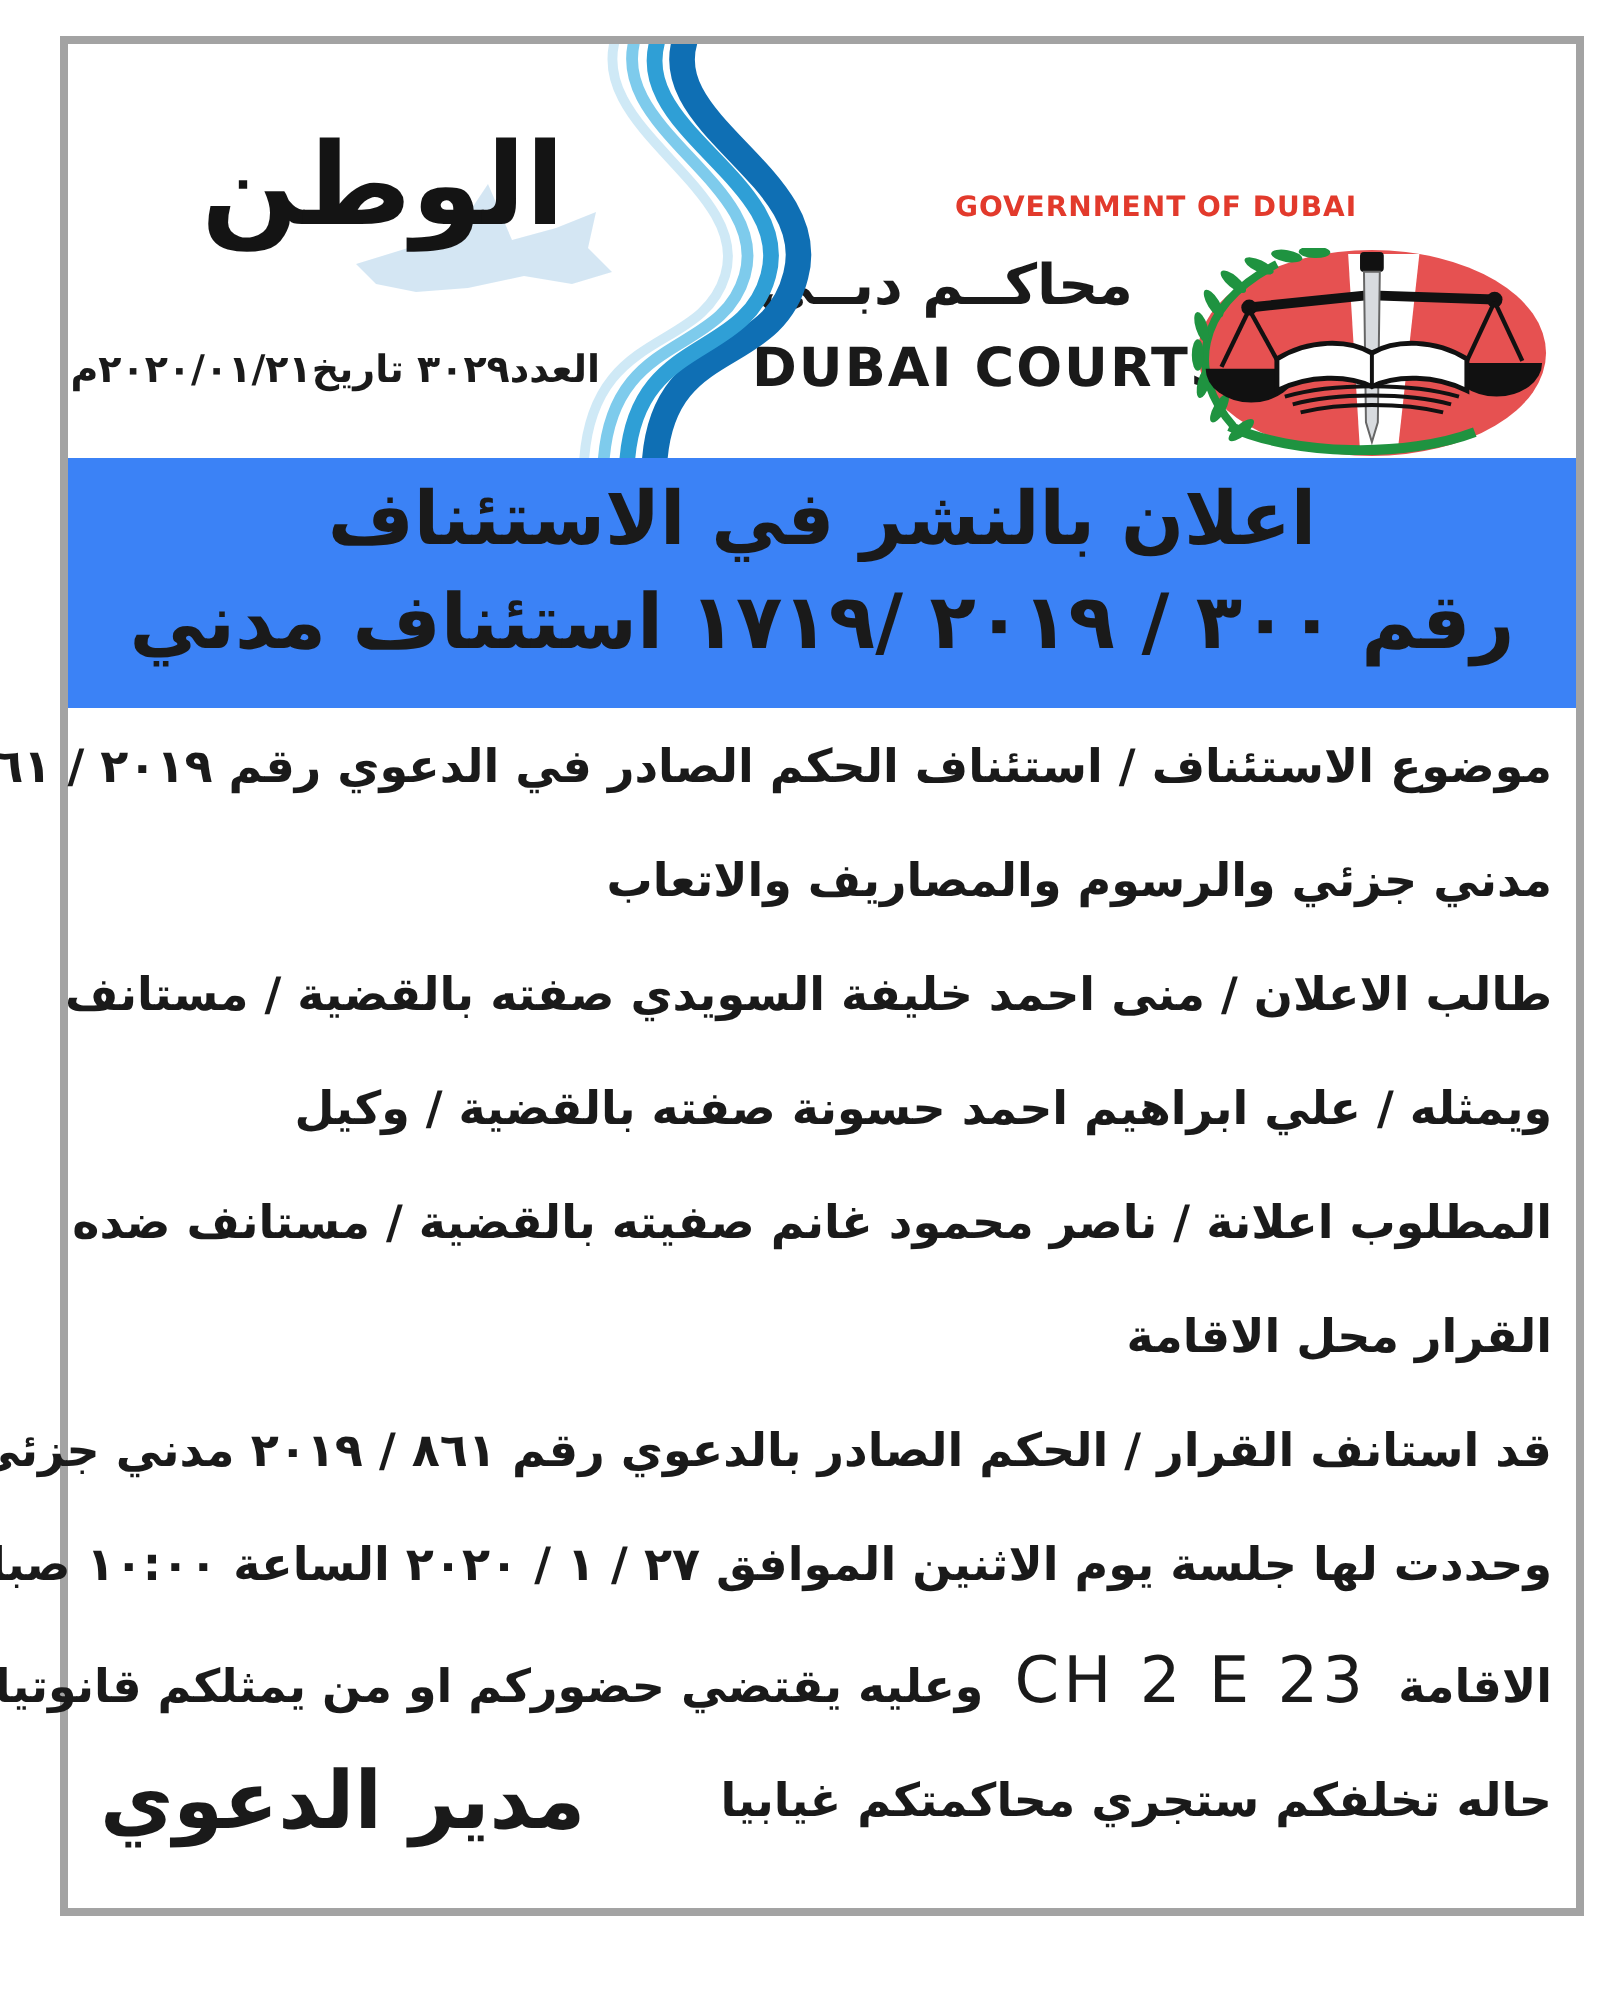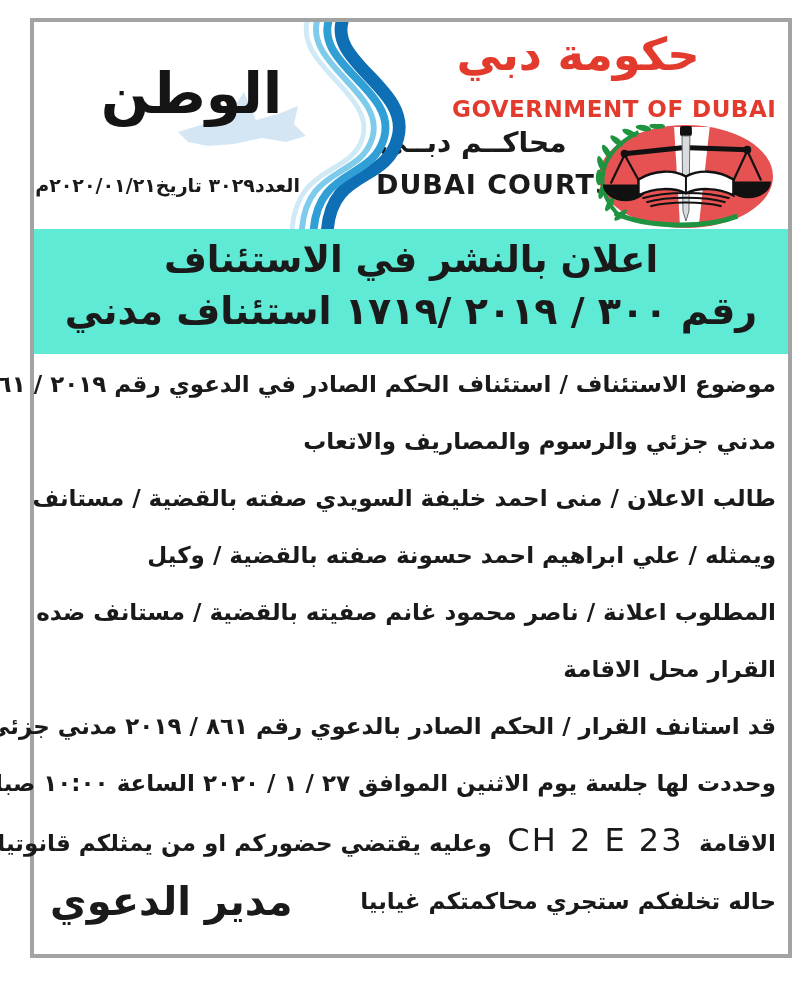--- a/index.html
+++ b/index.html
@@ -21,35 +21,35 @@
   .issue-line{
     position:absolute;left:6px;top:152px;width:260px;text-align:center;
     font-size:19px;font-weight:bold;direction:rtl;z-index:2;white-space:nowrap;
   }
   .gov-ar{
     position:absolute;left:418px;top:4px;width:252px;text-align:center;
     font-size:45px;font-weight:bold;color:#e23a2c;direction:rtl;line-height:1.3;
   }
   .gov-en{
     position:absolute;left:418px;top:74px;width:252px;text-align:center;
-    font-size:23px;font-weight:bold;color:#e23a2c;letter-spacing:.5px;white-space:nowrap;
+    font-size:14px;font-weight:bold;color:#e23a2c;letter-spacing:.5px;white-space:nowrap;
   }
   .courts-ar{
     position:absolute;left:345px;top:104px;width:215px;text-align:left;
     font-size:28px;font-weight:bold;direction:rtl;white-space:nowrap;
   }
   .courts-en{
     position:absolute;left:342px;top:147px;width:222px;text-align:center;
     font-size:27px;font-weight:bold;letter-spacing:1px;white-space:nowrap;
   }
   .emblem-svg{position:absolute;left:553px;top:102px;width:188px;height:105px;}
   
   .title-box{
     position:absolute;left:0;top:207px;width:100%;height:125px;
-    background:#5eead4;text-align:center;direction:rtl;z-index:3;
+    background:#3b82f6;text-align:center;direction:rtl;z-index:3;
   }
   .title-box .l1{font-size:37px;font-weight:bold;padding-top:9px;}
   .title-box .l2{font-size:38px;font-weight:bold;margin-top:8px;}
   
   .body-text{
     position:absolute;left:10px;right:12px;top:334px;direction:rtl;text-align:right;
   }
   .bline{
     height:57px;line-height:57px;font-size:23px;font-weight:bold;white-space:nowrap;
   }
@@ -79,21 +79,20 @@
     </g>
   </svg>
 
   <svg class="map-svg" viewBox="0 0 140 92" aria-hidden="true">
     <path d="M4,52 L30,44 L52,40 L62,24 L70,12 L76,26 L82,40 L104,34 L124,26 L120,44 L132,56 L112,62 L88,58 L60,64 L34,66 L14,62 Z" fill="#aacfe9"></path>
   </svg>
 
   <div class="alwatan">الوطن</div>
   <div class="issue-line">العدد٣٠٢٩ تاريخ٢١‏/‏٠١‏/‏٢٠٢٠م</div>
 
-  <div class="gov-ar">حكومة دبي</div>
   <div class="gov-en">GOVERNMENT OF DUBAI</div>
 
   <div class="courts-ar">محاكــم دبــي</div>
   <div class="courts-en">DUBAI COURTS</div>
 
   <svg class="emblem-svg" viewBox="0 0 190 106" aria-hidden="true">
     <ellipse cx="100" cy="53" rx="88" ry="52" fill="#e65151"></ellipse>
     <polygon points="88,3 124,3 113,103 94,103" fill="#ffffff"></polygon>
 
     <path d="M28,90 C60,105 118,106 152,93" stroke="#1f9340" stroke-width="5" fill="none"></path>

